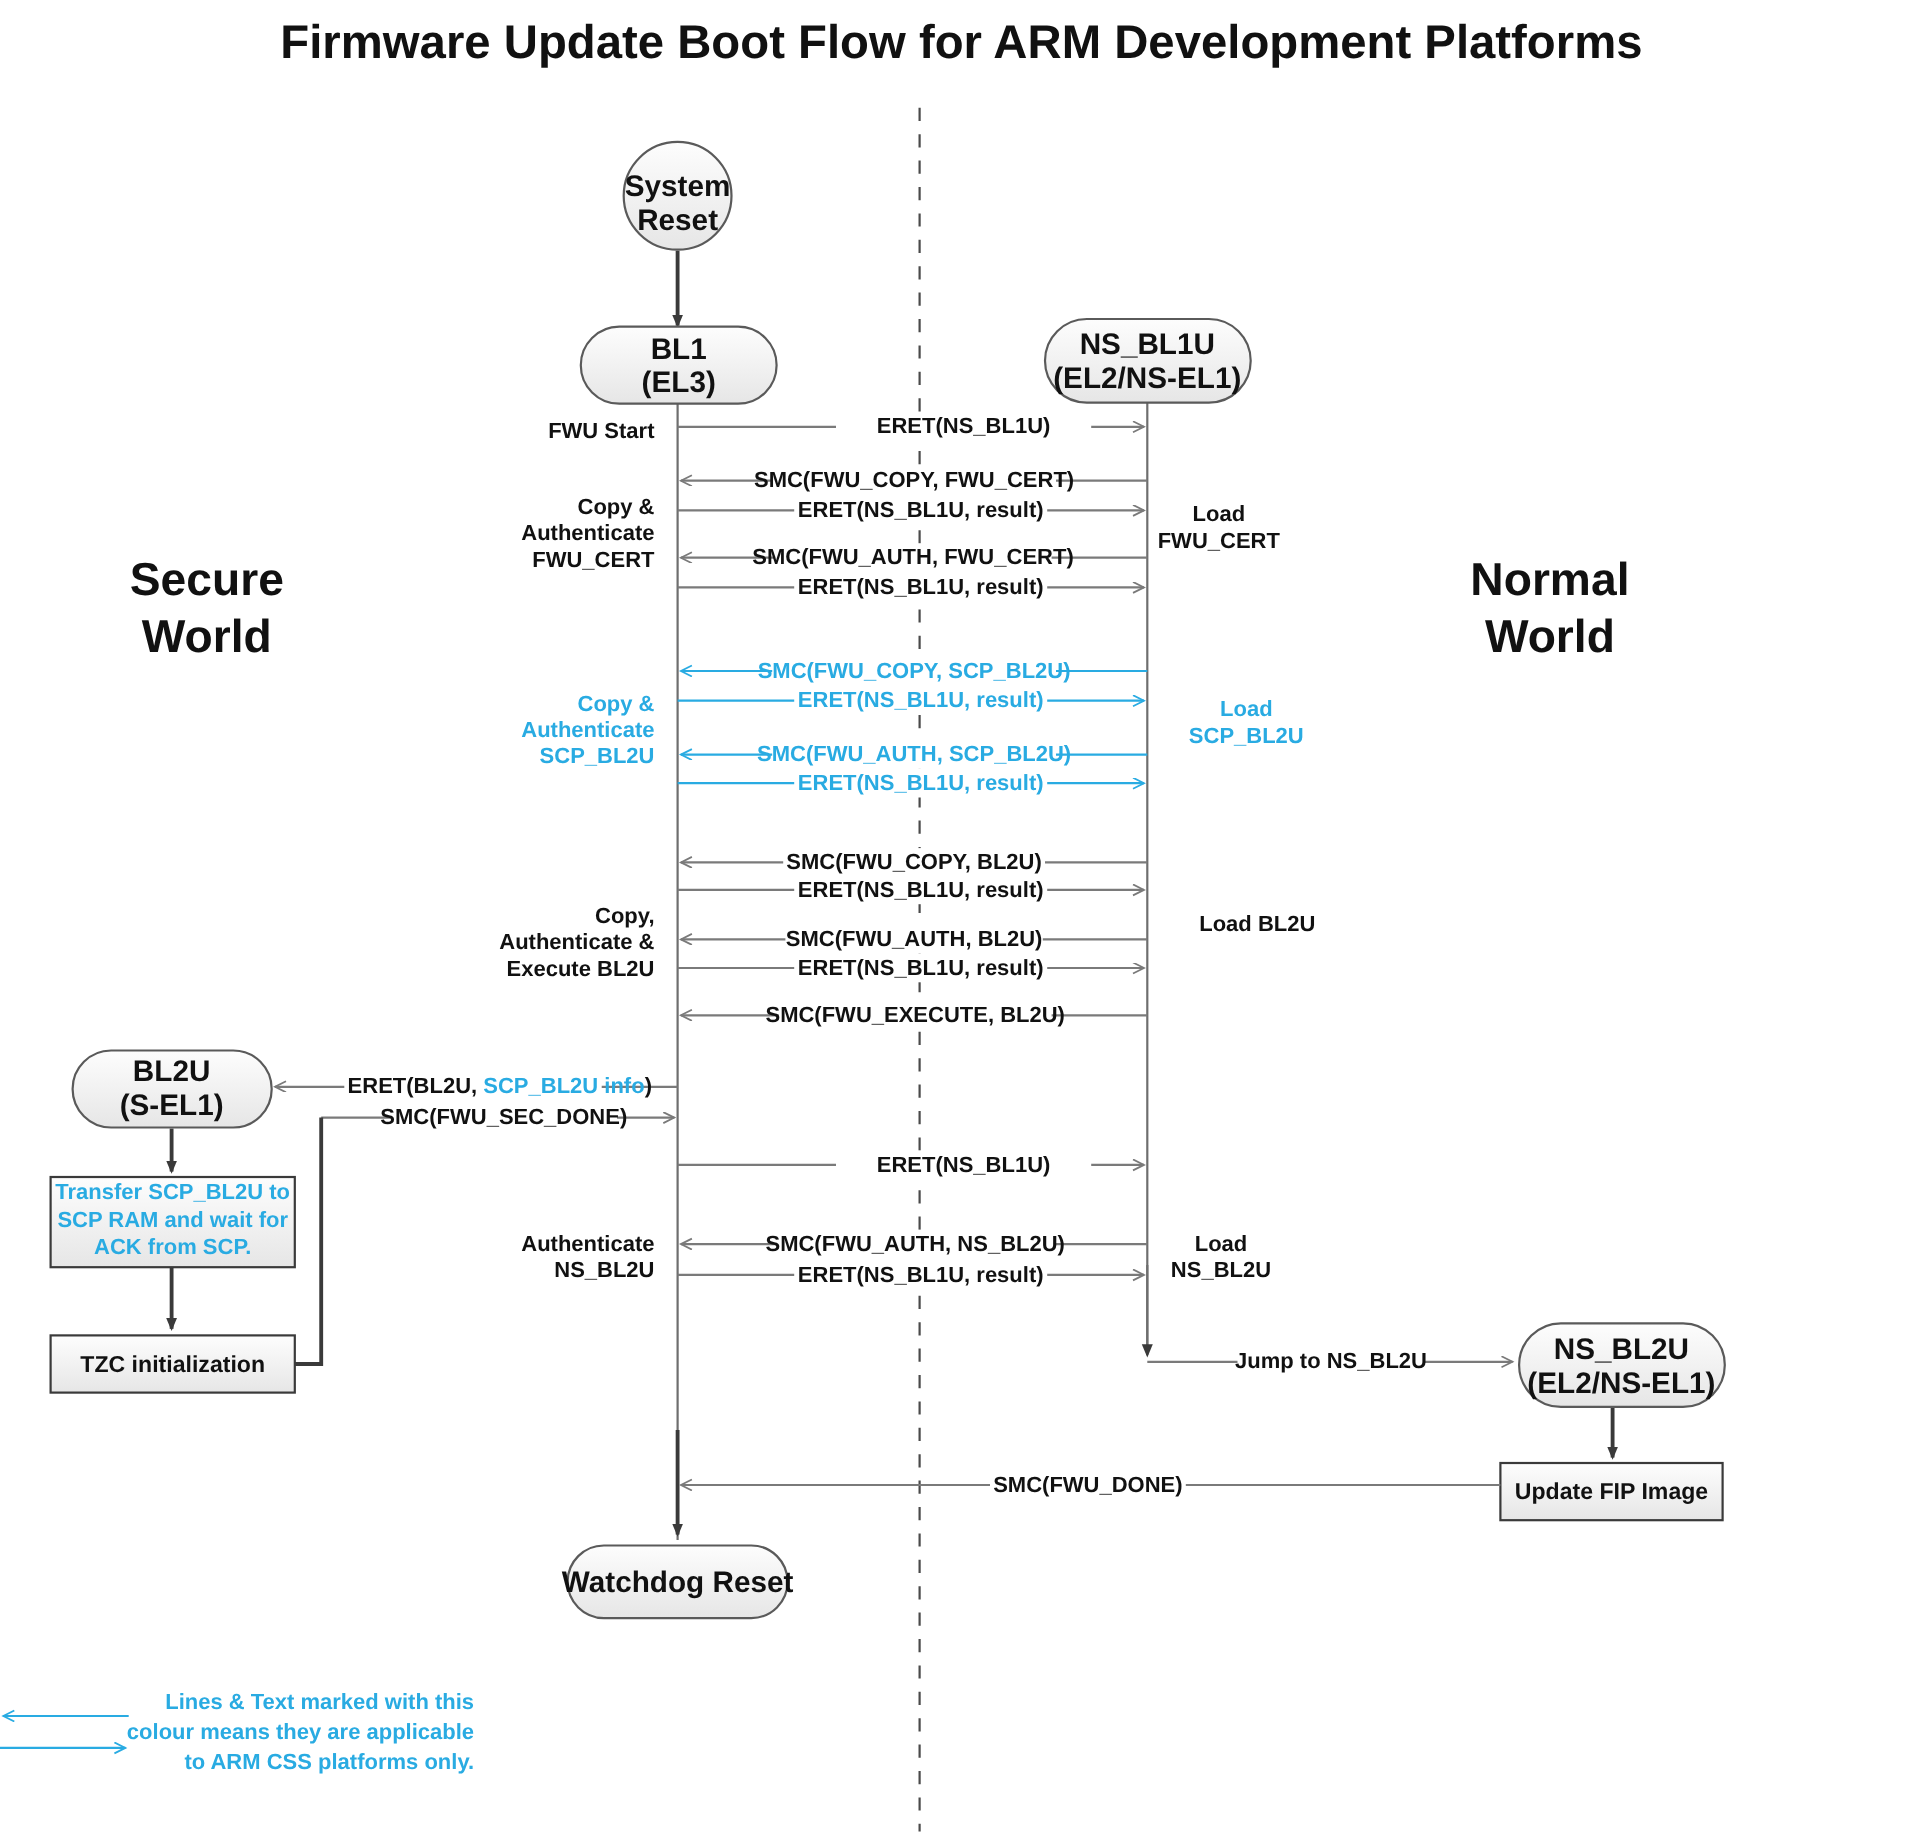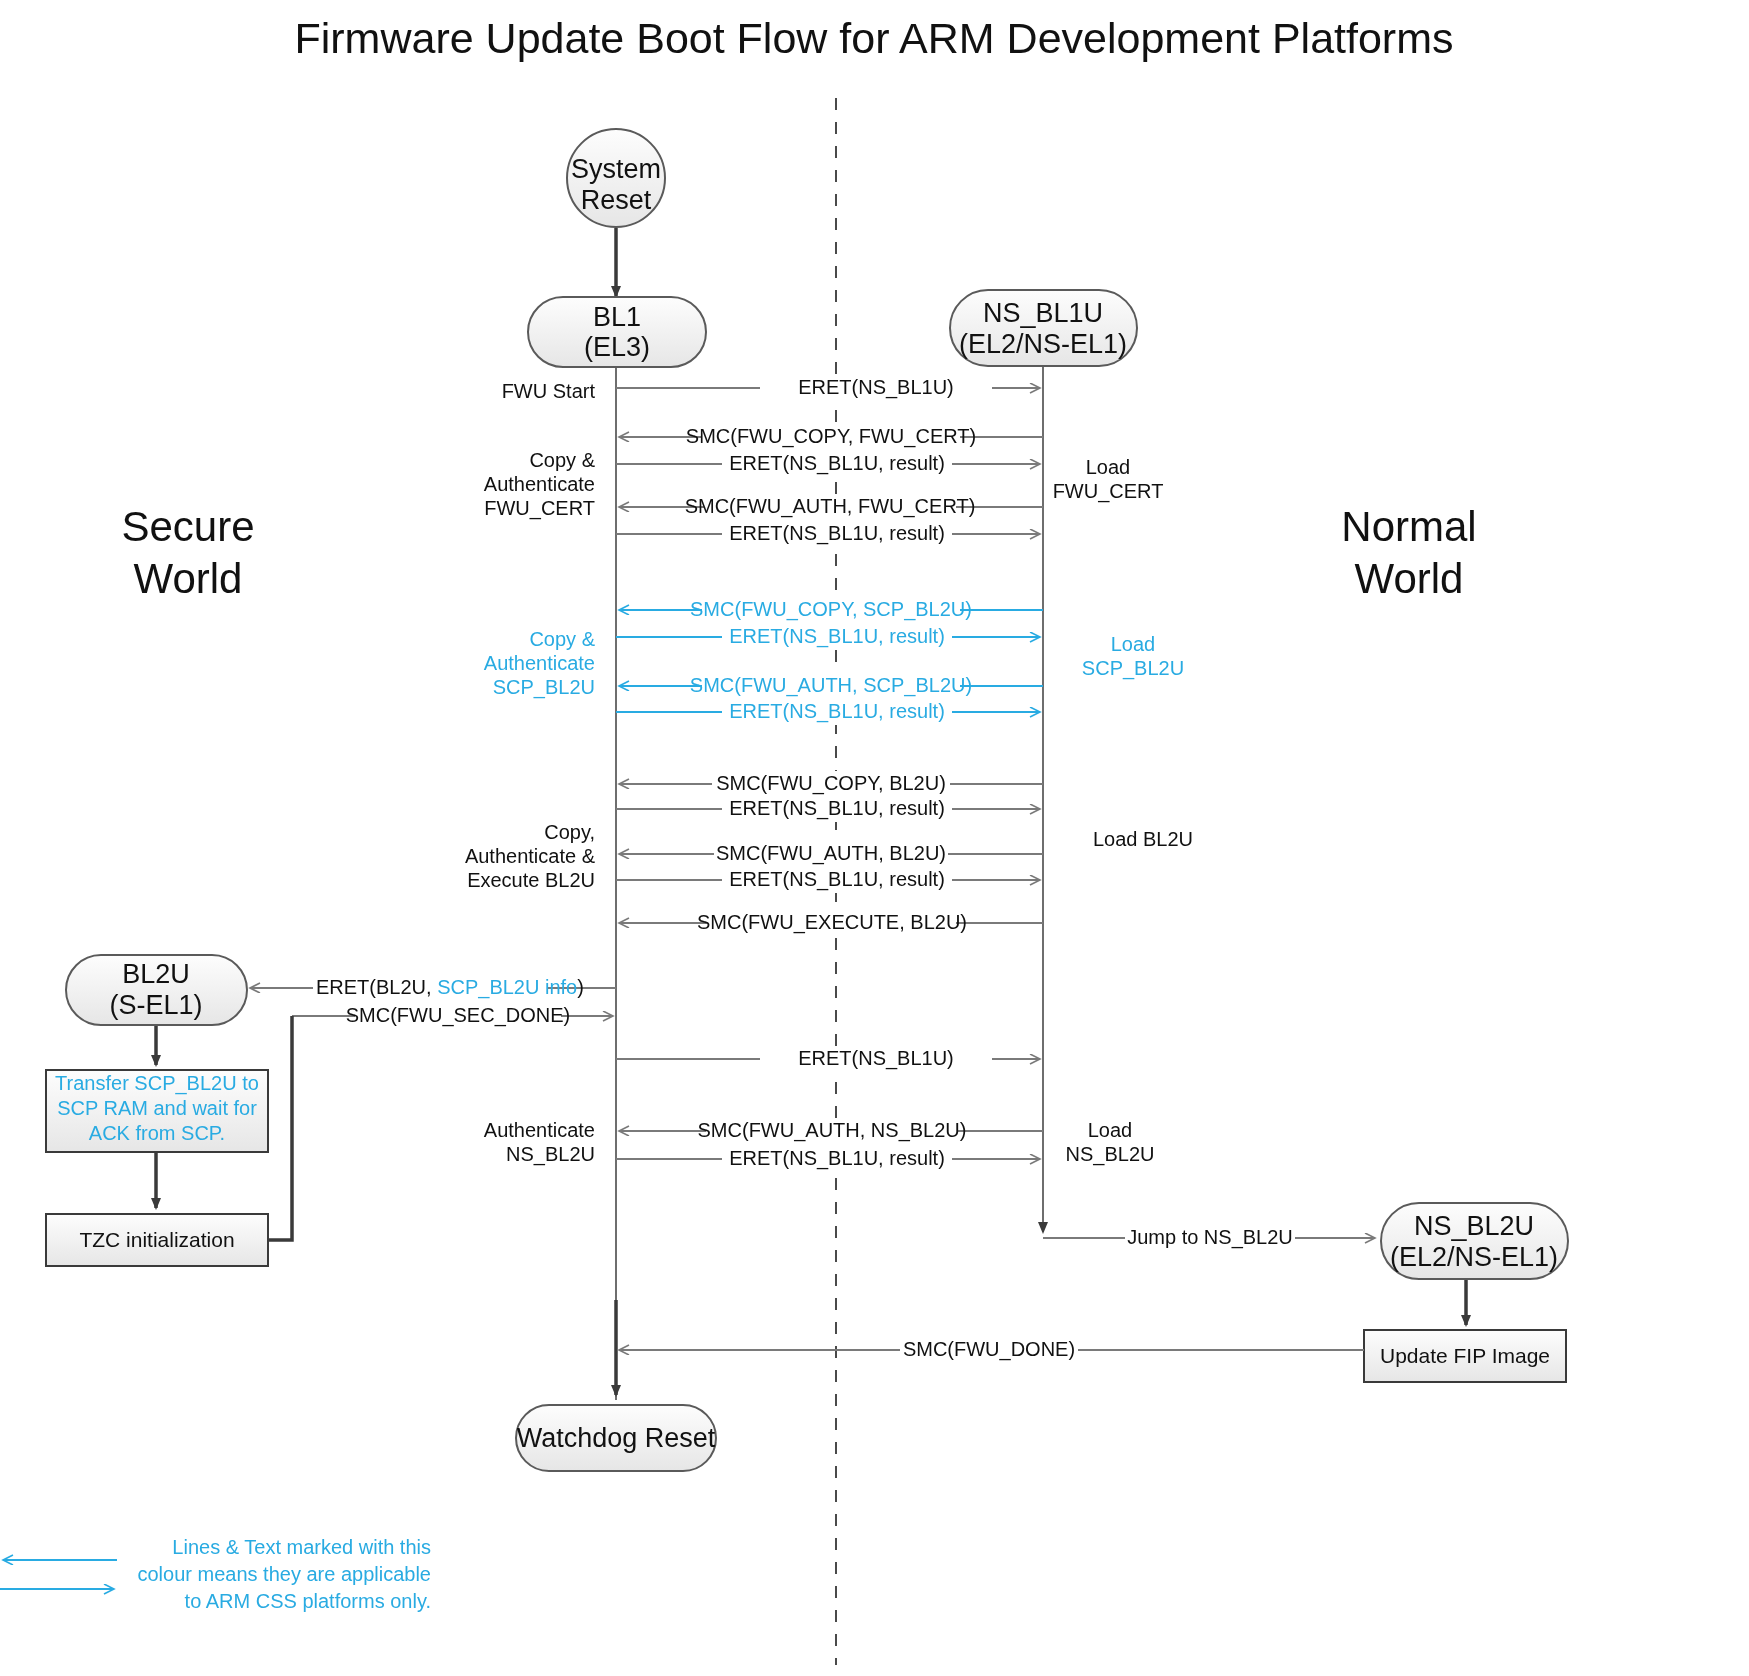--- a/index.html
+++ b/index.html
@@ -1,18 +1,18 @@
 <!DOCTYPE html>
 <html><head>
 <meta charset="utf-8">
 <style>
   html,body{margin:0;padding:0;background:#ffffff;}
   body{width:1749px;height:1676px;overflow:hidden;
        font-family:"Liberation Sans",sans-serif;}
-  #stage{position:relative;width:1426px;height:1676px;}
+  #stage{position:relative;width:1426px;height:1676px;font-weight:bold;}
   svg{display:block;}
   text{font-family:"Liberation Sans",sans-serif;}
   .t-title{font-size:43px;fill:#111111;}
   .t-node{font-size:27px;fill:#111111;}
   .t-world{font-size:42px;fill:#111111;}
   .t-msg{font-size:20px;fill:#111111;}
   .t-msg-cy{font-size:20px;fill:#29abe2;}
   .t-side{font-size:20px;fill:#111111;}
   .t-side-cy{font-size:20px;fill:#29abe2;}
   .t-box{font-size:21px;fill:#111111;}

